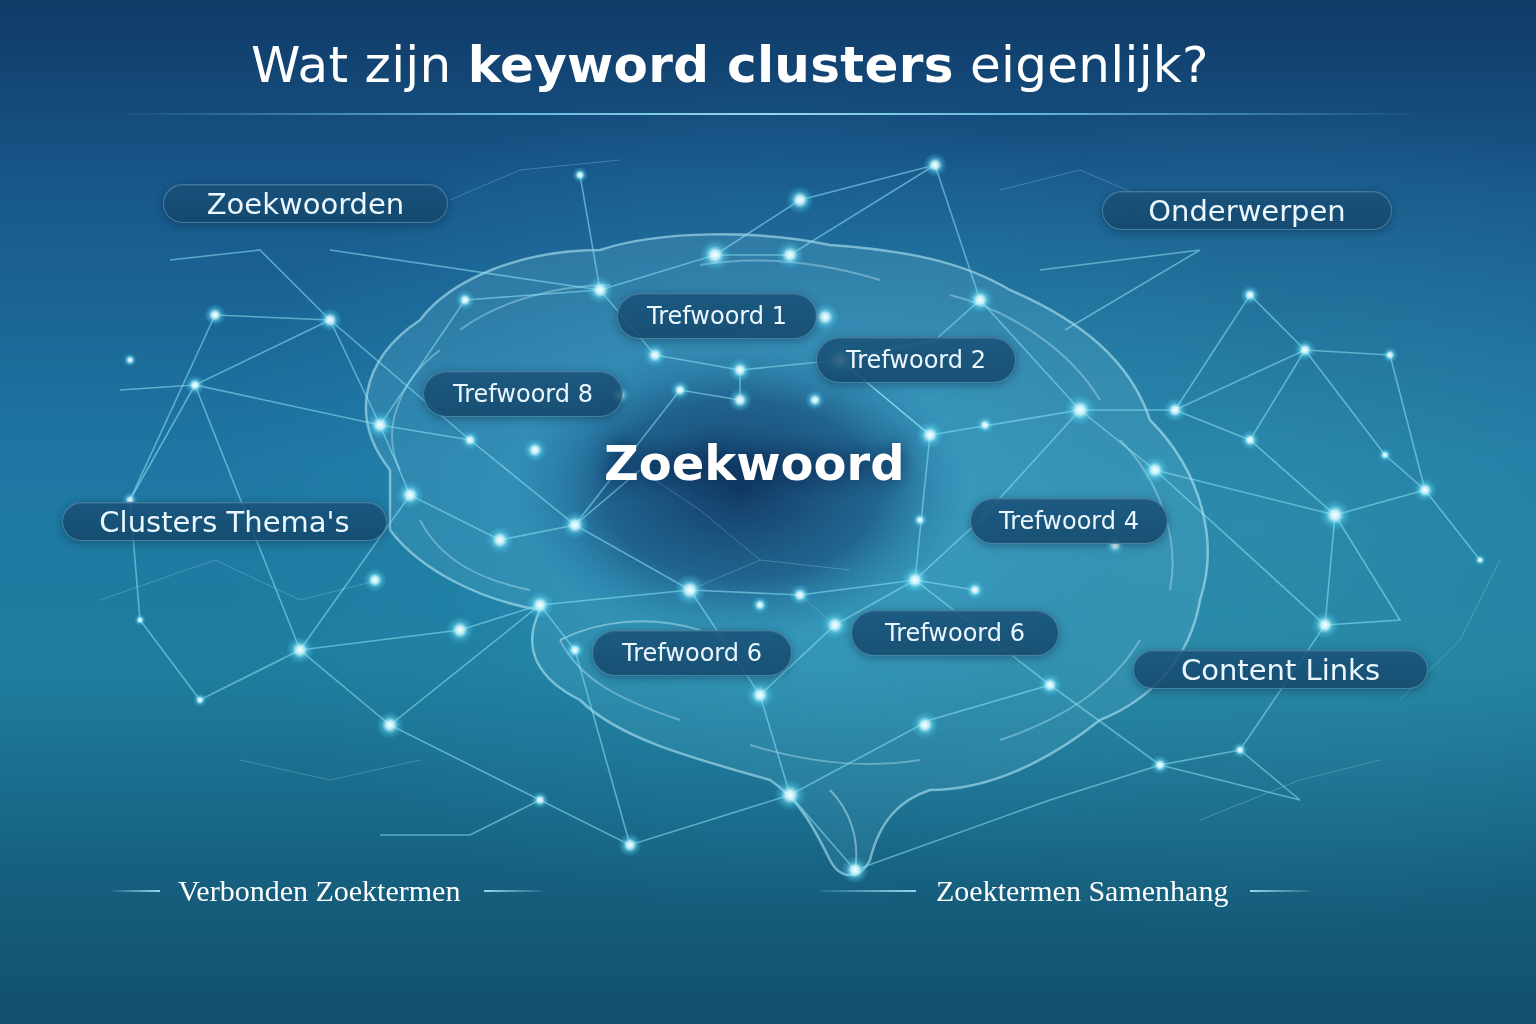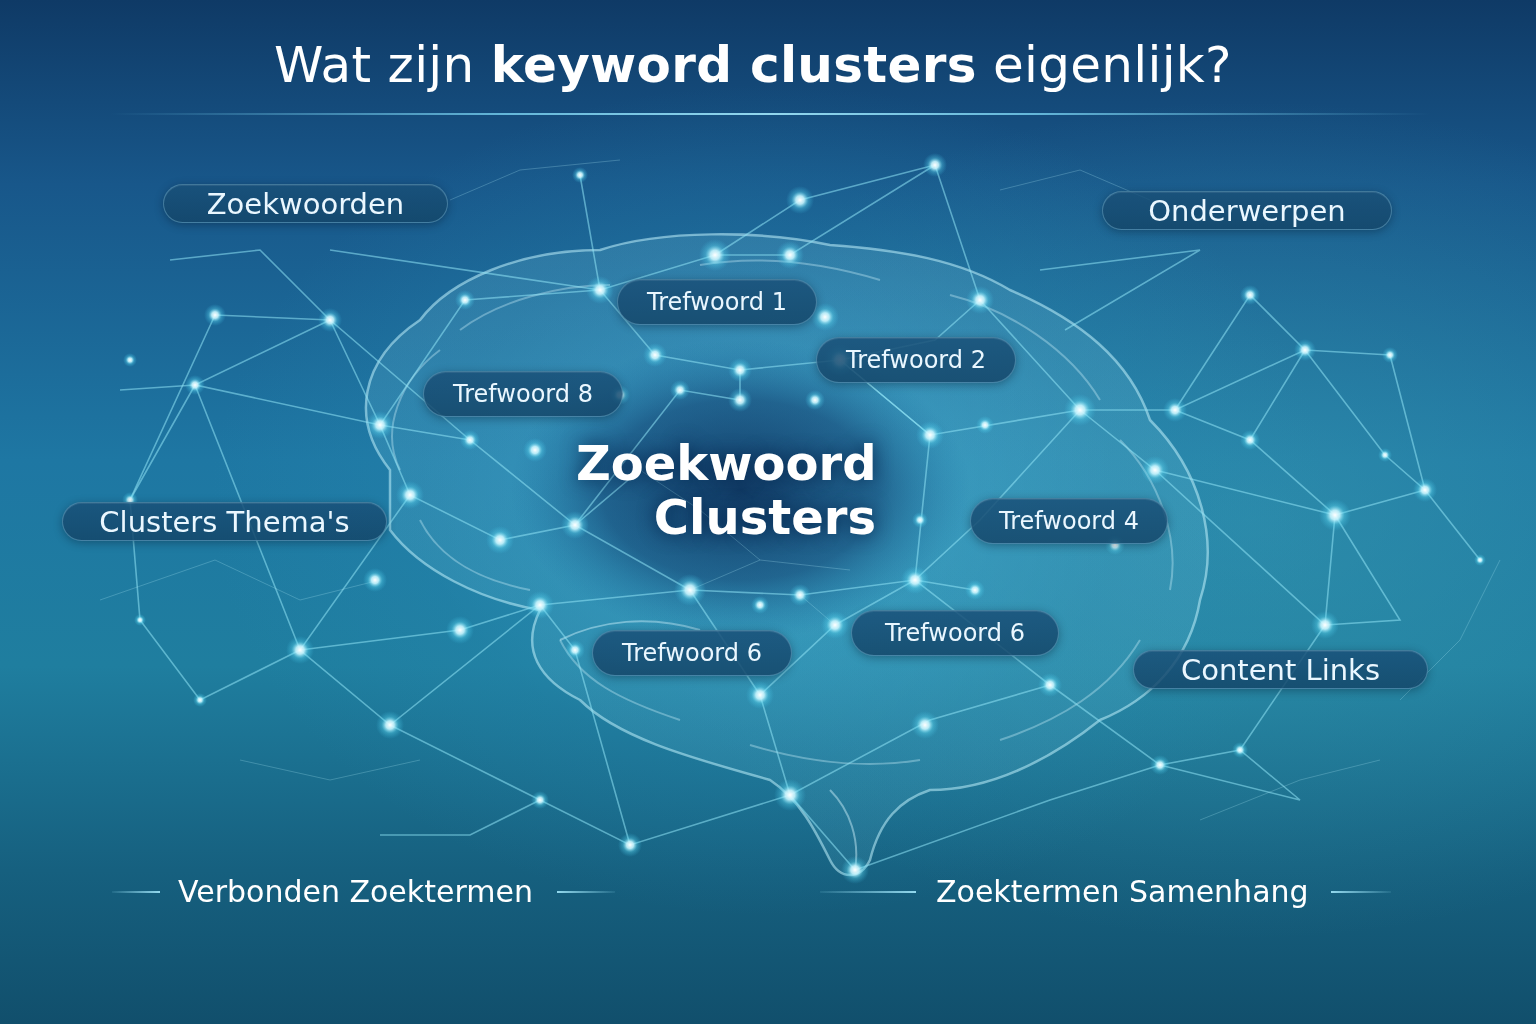--- a/index.html
+++ b/index.html
@@ -6,45 +6,45 @@
   body {
     width:1536px; height:1024px; overflow:hidden; position:relative;
     font-family: "DejaVu Sans", "Liberation Sans", sans-serif;
     background:
       radial-gradient(ellipse 700px 520px at 770px 500px, rgba(60,170,210,0.55) 0%, rgba(40,140,180,0.25) 50%, rgba(0,0,0,0) 80%),
       radial-gradient(ellipse 900px 600px at 1250px 520px, rgba(60,160,180,0.45) 0%, rgba(0,0,0,0) 70%),
       linear-gradient(180deg, #0f3a66 0%, #18578a 18%, #1e77a3 45%, #1f7e9f 65%, #16607f 85%, #114f6c 100%);
   }
   .title {
     position:absolute; left:0; width:1460px; top:36px; text-align:center;
-    color:#ffffff; font-size:50px; font-weight:400; letter-spacing:0.3px;padding-left:23px;
+    color:#ffffff; font-size:50px; font-weight:400; letter-spacing:0.3px;
   }
   .title b { font-weight:700; }
   .title-rule {
     position:absolute; left:110px; top:113px; width:1320px; height:2px;
     background: linear-gradient(90deg, rgba(120,210,240,0) 0%, rgba(120,210,240,0.8) 30%, rgba(160,230,250,0.9) 50%, rgba(120,210,240,0.8) 70%, rgba(120,210,240,0) 100%);
   }
   svg.net { position:absolute; left:0; top:0; }
   .pill {
     position:absolute; box-sizing:border-box; border-radius:28px;
     color:#eaf7ff; display:flex; align-items:center; justify-content:center;
     border:1.5px solid rgba(150,210,235,0.35);
     background: linear-gradient(180deg, rgba(25,80,120,0.85), rgba(20,70,105,0.85));
     box-shadow: 0 2px 8px rgba(0,20,40,0.35), inset 0 1px 0 rgba(255,255,255,0.08);
     white-space:nowrap;
   }
   .pill.outer { font-size:29px; height:39px; }
   .pill.inner { font-size:24px; height:46px; border-radius:24px; }
   .center-label {
-    position:absolute; left:576px; top:436px; width:300px; text-align:right;
+    position:absolute; left:604px; top:436px; width:300px; text-align:center;
     color:#ffffff; font-weight:700; font-size:48px; line-height:54px;
     text-shadow: 0 0 18px rgba(0,30,70,0.8);
   }
   .footer {
-    position:absolute; top:874px; color:#ffffff; font-size:30px; display:flex; align-items:center;
+    position:absolute; top:874px; color:#ffffff; font-size:30px; display:flex; align-items:center;font-family:Liberation Serif, serif;
   }
   .footer .dash {
     height:2px; background: linear-gradient(90deg, rgba(140,220,240,0.1), rgba(160,230,250,0.9));
   }
   .footer .dash.r { background: linear-gradient(90deg, rgba(160,230,250,0.9), rgba(140,220,240,0.1)); }
 </style>
 </head>
 <body>
 
 <div class="title"><span>Wat zijn </span><b>keyword clusters</b><span> eigenlijk?</span></div>
@@ -178,42 +178,41 @@
 <div class="pill outer" style="left:1102px; top:191px; width:290px;">
     <span>Onderwerpen</span>
   </div>
 <div class="pill outer" style="left:62px; top:502px; width:325px;">
     <span>Clusters Thema's</span>
   </div>
 <div class="pill outer" style="left:1133px; top:650px; width:295px;">
     <span>Content Links</span>
   </div>
 
-<div class="pill inner" style="left:617px; top:279px; width:200px;">
+<div class="pill inner" style="left:617px; top:293px; width:200px;">
     <span>Trefwoord 1</span>
   </div>
 <div class="pill inner" style="left:816px; top:337px; width:200px;">
     <span>Trefwoord 2</span>
   </div>
 <div class="pill inner" style="left:423px; top:371px; width:200px;">
     <span>Trefwoord 8</span>
   </div>
 <div class="pill inner" style="left:970px; top:498px; width:198px;">
     <span>Trefwoord 4</span>
   </div>
 <div class="pill inner" style="left:592px; top:630px; width:200px;">
     <span>Trefwoord 6</span>
   </div>
 <div class="pill inner" style="left:851px; top:610px; width:208px;">
     <span>Trefwoord 6</span>
   </div>
 
 <div class="center-label">
   <div>Zoekwoord</div>
-  <div>Clusters</div>
 </div>
 
 <div class="footer" style="left:112px;">
   <span class="dash" style="width:48px; margin-right:18px;"></span>
   <span>Verbonden Zoektermen</span>
   <span class="dash r" style="width:58px; margin-left:24px;"></span>
 </div>
 <div class="footer" style="left:820px;">
   <span class="dash" style="width:96px; margin-right:20px;"></span>
   <span>Zoektermen Samenhang</span>

